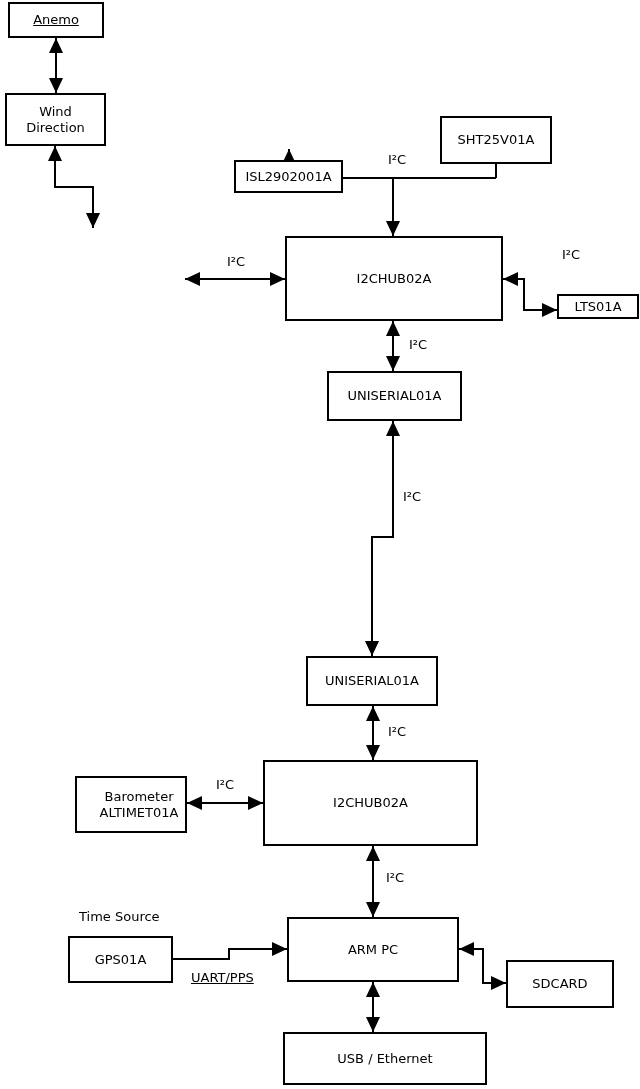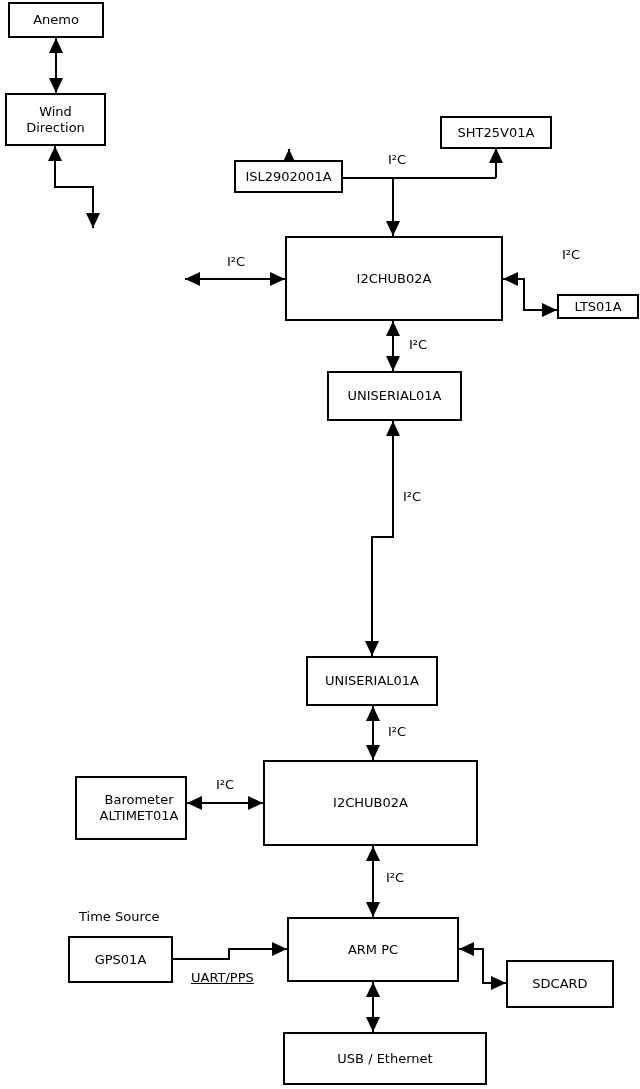--- a/index.html
+++ b/index.html
@@ -84,35 +84,35 @@
 
     <path class="edge" d="M373,846 L373,917" marker-start="url(#arrow)" marker-end="url(#arrow)"></path>
 
     <path class="edge" d="M173,959 L229,959 L229,949 L287,949" marker-end="url(#arrow)"></path>
 
     <path class="edge" d="M459,949 L483,949 L483,983 L506,983" marker-start="url(#arrow)" marker-end="url(#arrow)"></path>
 
     <path class="edge" d="M373,982 L373,1032" marker-start="url(#arrow)" marker-end="url(#arrow)"></path>
   </svg>
 
-  <div class="node" style="left:8px; top:2px; width:96px; height:36px;">
+  <div class="node" style="left:8px; top:2px; width:96px; height:36px;text-decoration:underline;">
     <span>Anemo</span>
   </div>
 
   <div class="node" style="left:5px; top:93px; width:101px; height:53px;">
     <span>Wind</span>
     <span>Direction</span>
   </div>
 
 
   <div class="node" style="left:234px; top:116px; width:109px; height:33px;margin-top:44px;">
     <span>ISL2902001A</span>
   </div>
 
-  <div class="node" style="left:440px; top:116px; width:112px; height:33px;">
+  <div class="node" style="left:440px; top:116px; width:112px; height:48px;">
     <span>SHT25V01A</span>
   </div>
 
   <div class="node" style="left:285px; top:236px; width:218px; height:85px;">
     <span>I2CHUB02A</span>
   </div>
 
   <div class="node" style="left:557px; top:294px; width:82px; height:25px;">
     <span>LTS01A</span>
   </div>
@@ -122,21 +122,21 @@
   </div>
 
   <div class="node" style="left:306px; top:656px; width:132px; height:50px;">
     <span>UNISERIAL01A</span>
   </div>
 
   <div class="node" style="left:263px; top:760px; width:215px; height:86px;">
     <span>I2CHUB02A</span>
   </div>
 
-  <div class="node" style="left:75px; top:776px; width:112px; height:64px;padding-left:16px;">
+  <div class="node" style="left:75px; top:776px; width:112px; height:57px;padding-left:16px;">
     <span>Barometer</span>
     <span>ALTIMET01A</span>
   </div>
 
   <div class="node" style="left:68px; top:936px; width:105px; height:47px;">
     <span>GPS01A</span>
   </div>
 
   <div class="node" style="left:287px; top:917px; width:172px; height:65px;">
     <span>ARM PC</span>

